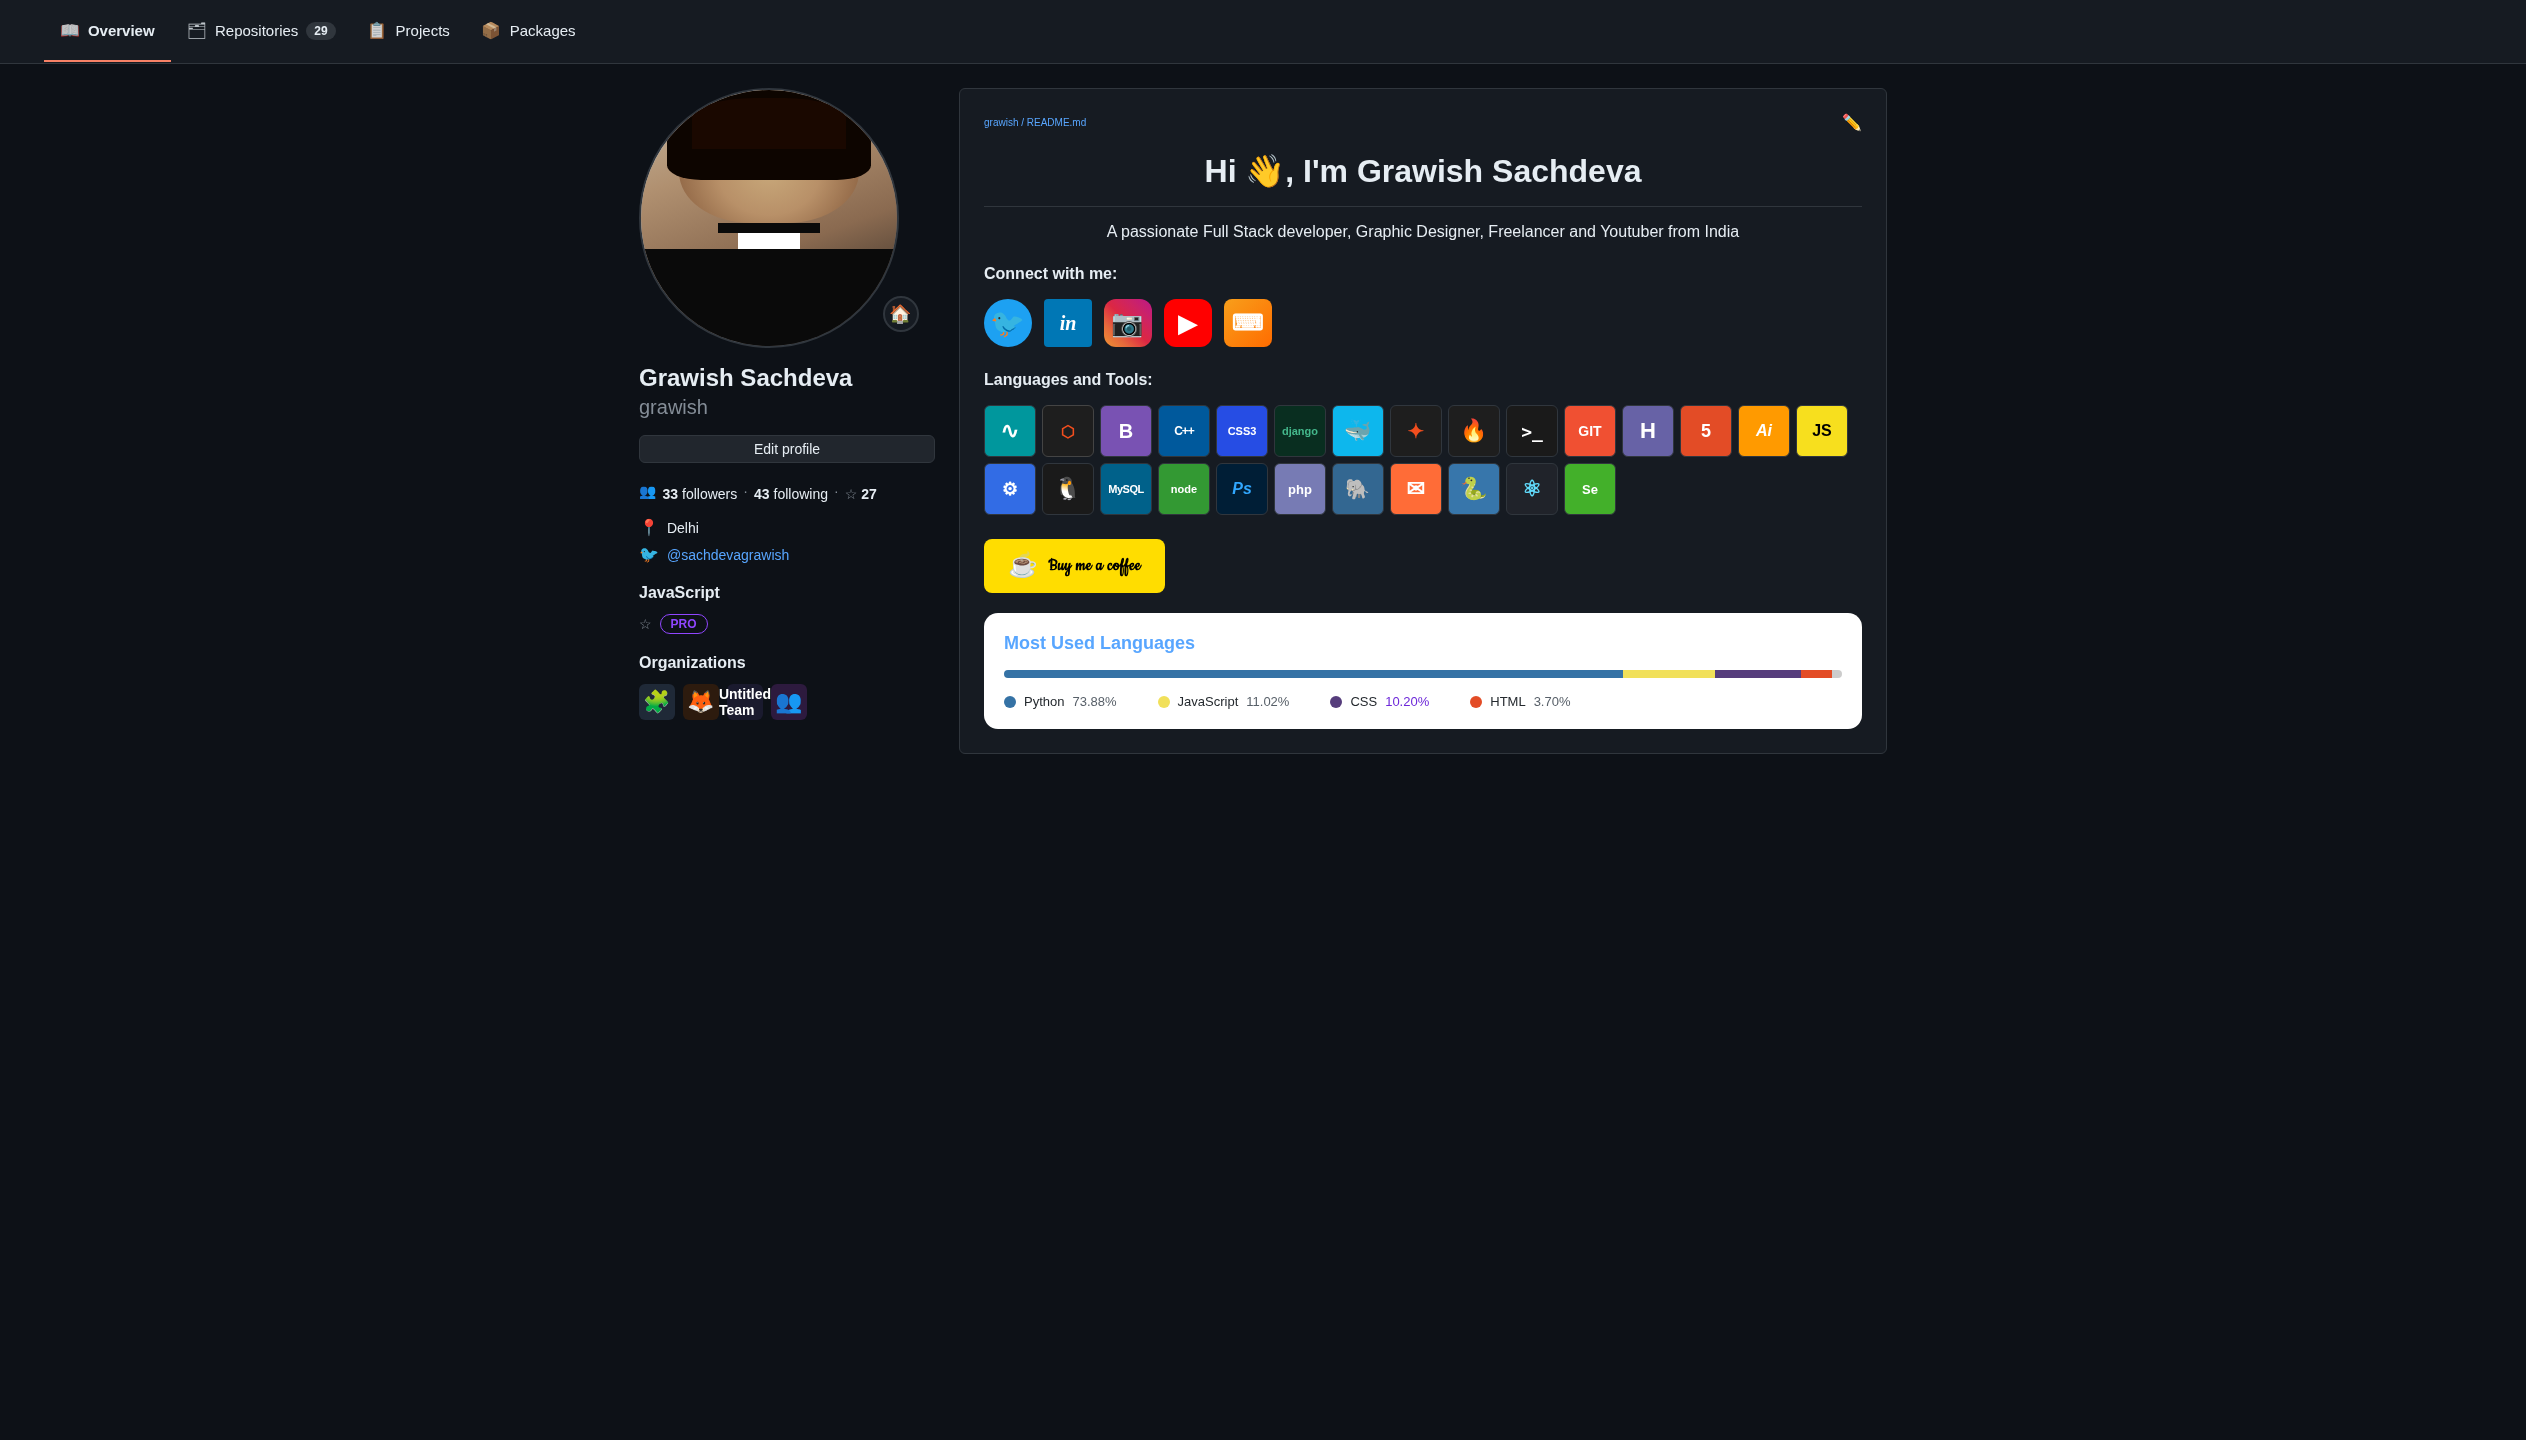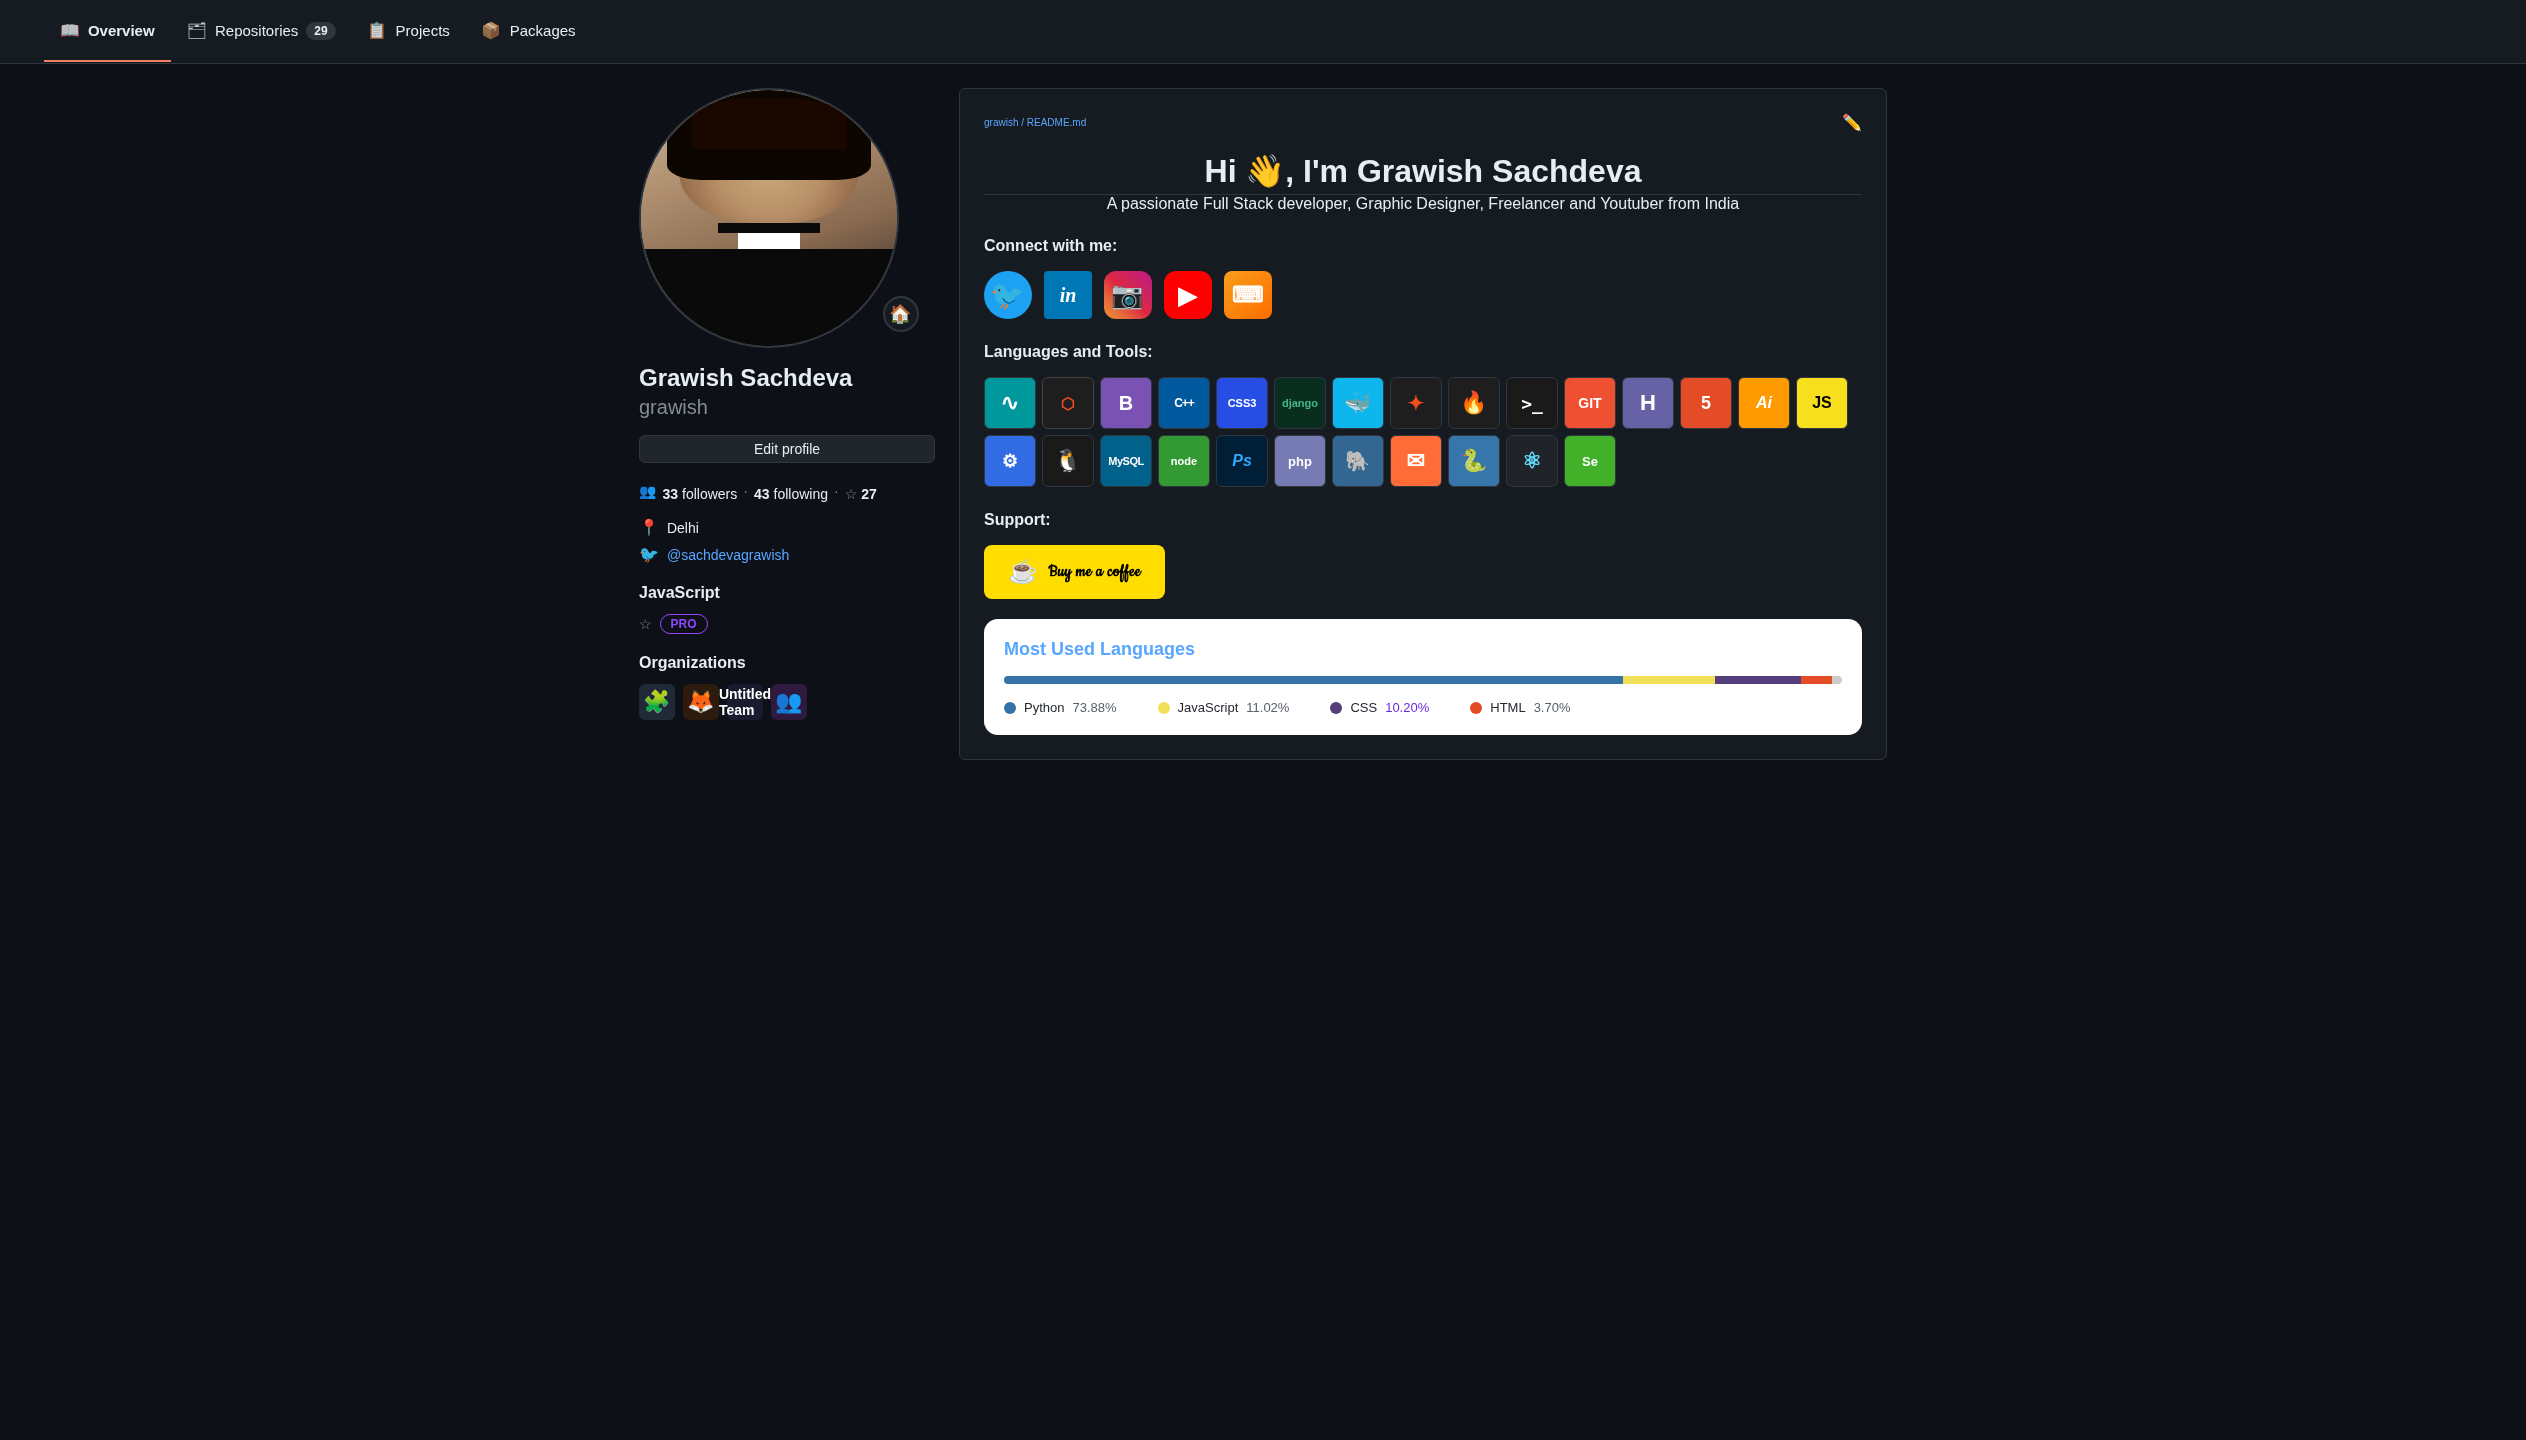--- a/index.html
+++ b/index.html
@@ -230,21 +230,22 @@
     .readme-edit-icon {
       color: #848d97;
       cursor: pointer;
       font-size: 16px;
     }
     .readme-title {
       text-align: center;
       font-size: 32px;
       font-weight: 700;
       color: #e6edf3;
-      padding-bottom: 4px;
+      margin-bottom: 16px;
+      padding-bottom: 16px;
       border-bottom: 1px solid #30363d;
     }
     .readme-subtitle {
       text-align: center;
       font-size: 16px;
       color: #e6edf3;
       margin-bottom: 24px;
     }
     .readme-section-label {
       font-size: 16px;
@@ -531,21 +532,20 @@
 
         <div class="tool-icon" style="background:#ff6c37;color:white;font-size:22px;">✉</div>
 
         <div class="tool-icon" style="background:#3776ab;color:#ffd43b;font-size:22px;">🐍</div>
 
         <div class="tool-icon" style="background:#20232a;color:#61dafb;font-size:22px;">⚛</div>
 
         <div class="tool-icon" style="background:#43b02a;color:white;font-size:13px;font-weight:700;">Se</div>
       </div>
 
-      <div class="support-label">Support:</div>
       <button class="bmc-btn">
         <span style="font-size:24px;">☕</span>
         <span>Buy me a coffee</span>
       </button>
 
       <div class="lang-card">
         <div class="lang-card-title">Most Used Languages</div>
         <div class="lang-bar">
           <div class="lang-bar-segment" style="width:73.88%;background:#3572A5;"></div>
           <div class="lang-bar-segment" style="width:11.02%;background:#f1e05a;"></div>

